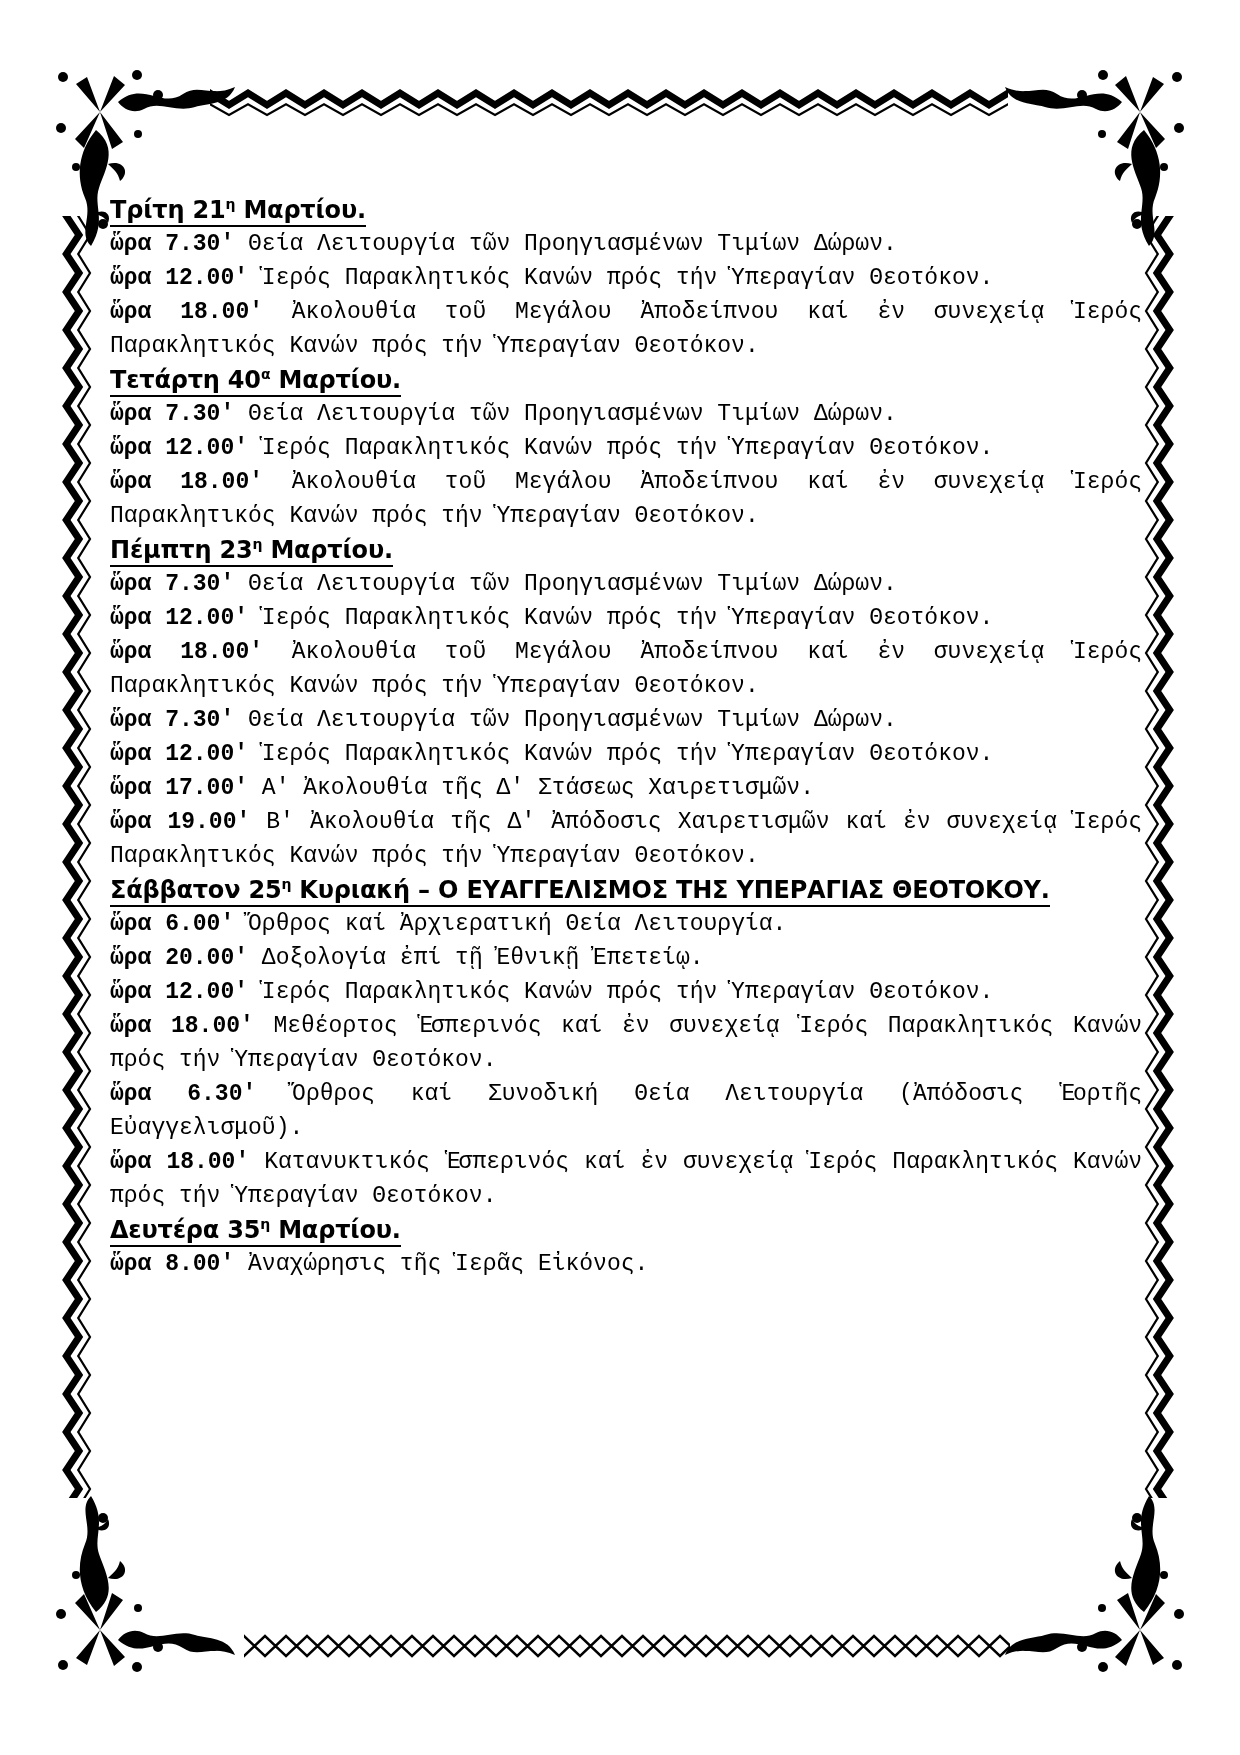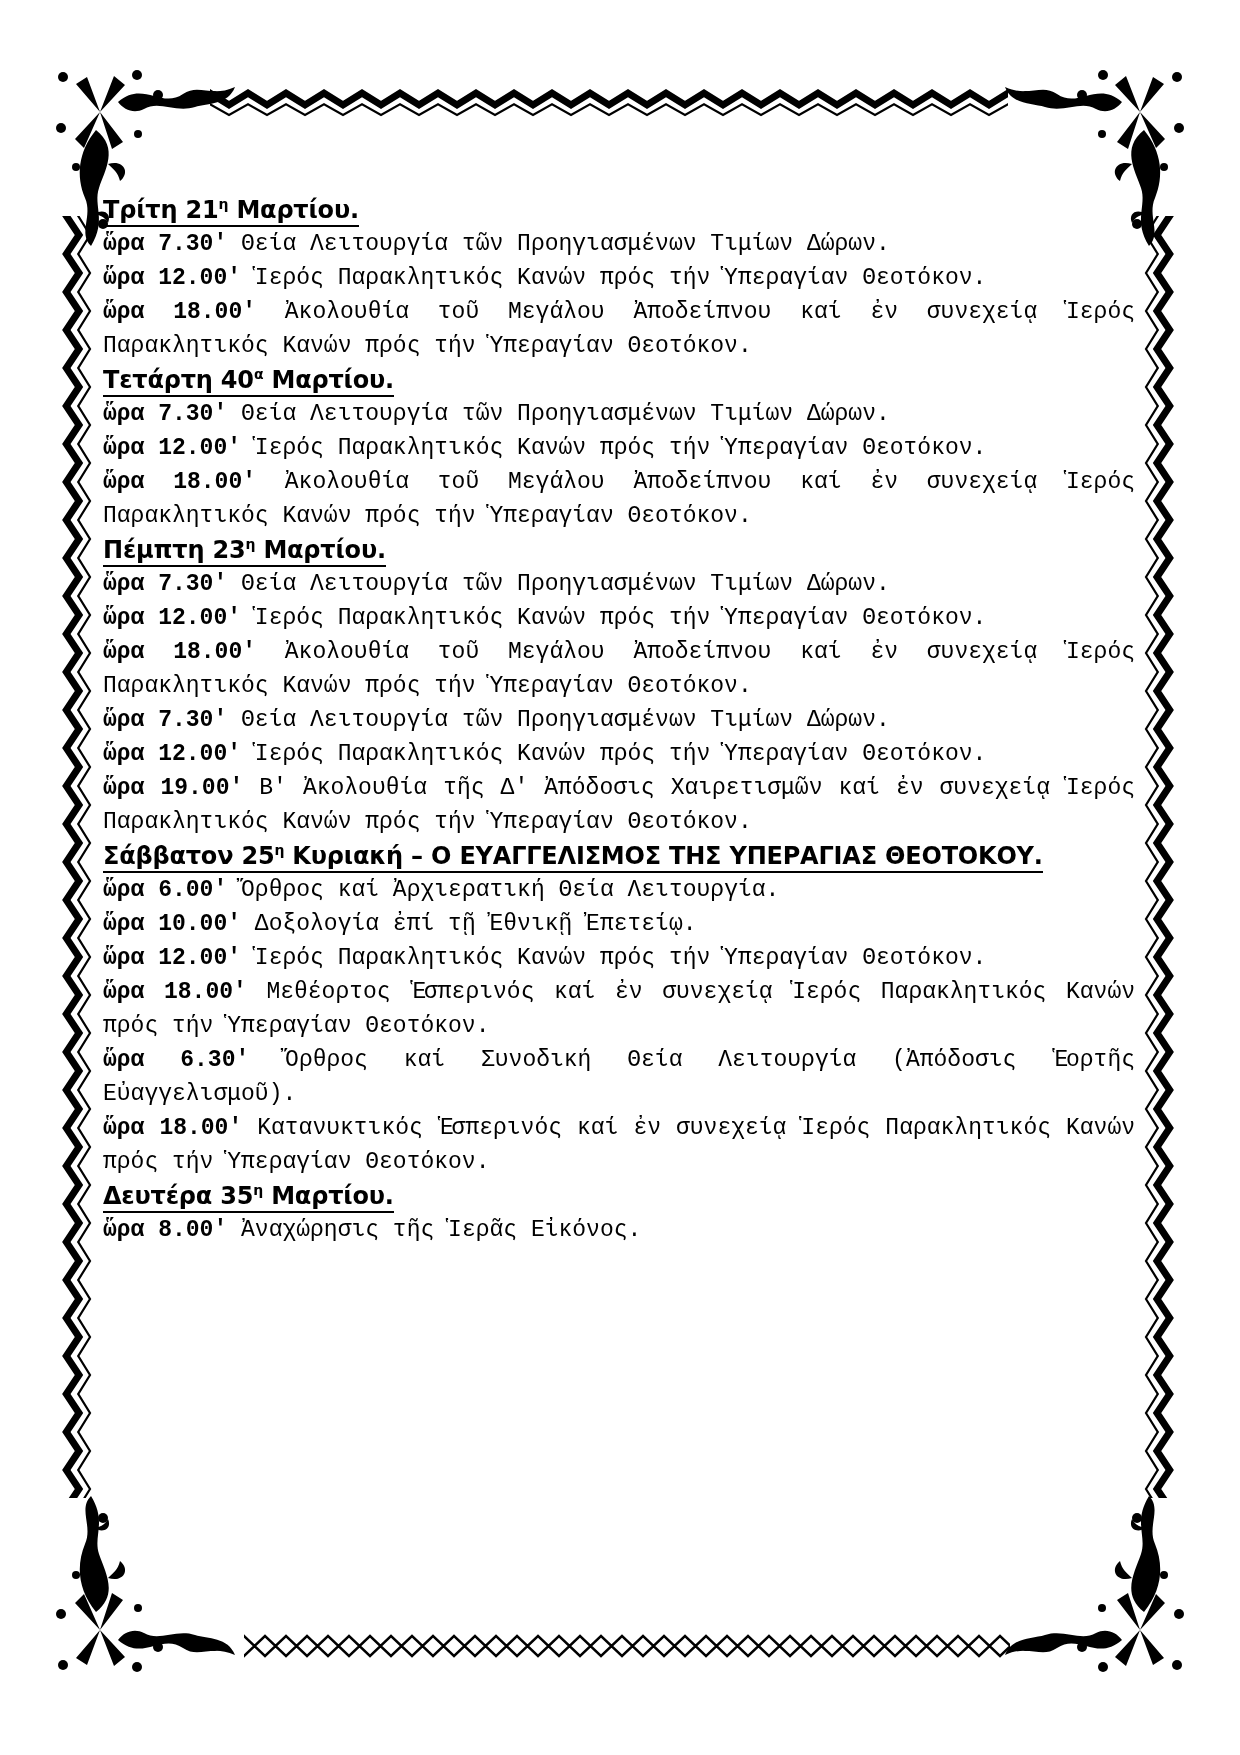--- a/index.html
+++ b/index.html
@@ -17,21 +17,21 @@
   .corner.tr { left:1002px; top:64px;  transform:scaleX(-1); }
   .corner.bl { left:48px;  top:1488px; transform:scaleY(-1); }
   .corner.br { left:1002px; top:1488px; transform:scale(-1,-1); }
   .border-top    { left:210px; top:86px;  width:798px; height:32px; }
   .border-left   { left:58px;  top:216px; width:40px;  height:1282px; }
   .border-right  { left:1138px;top:216px; width:40px;  height:1282px; transform:scaleX(-1); }
   .border-bottom { left:244px; top:1632px; width:766px; height:30px; }
 
   .content {
     position:absolute;
-    left:103px; top:193px; width:1032px;
+    left:110px; top:193px; width:1032px;
     font-size:23px; line-height:34px;
   }
   .day-section { margin:0; }
   .heading-row { margin:0; }
   .day-heading {
     display:inline;
     margin:0;
     font-size:24px; font-weight:700;
     border-bottom:2.5px solid #000;
     padding-bottom:1px;
@@ -148,32 +148,33 @@
 
   <div class="entry"><span class="time">ὥρα 18.00′</span> <span class="desc">Ἀκολουθία τοῦ Μεγάλου Ἀποδείπνου καί ἐν συνεχείᾳ Ἱερός Παρακλητικός Κανών πρός τήν Ὑπεραγίαν Θεοτόκον.</span></div>
 </section>
 
   <section class="day-section">
 
   <div class="entry"><span class="time">ὥρα 7.30′</span> <span class="desc">Θεία Λειτουργία τῶν Προηγιασμένων Τιμίων Δώρων.</span></div>
 
   <div class="entry"><span class="time">ὥρα 12.00′</span> <span class="desc">Ἱερός Παρακλητικός Κανών πρός τήν Ὑπεραγίαν Θεοτόκον.</span></div>
 
+  <div class="entry"><span class="time">ὥρα 17.00′</span> <span class="desc">Α′ Ἀκολουθία τῆς Δ′ Στάσεως Χαιρετισμῶν.</span></div>
 
   <div class="entry"><span class="time">ὥρα 19.00′</span> <span class="desc">Β′ Ἀκολουθία τῆς Δ′ Ἀπόδοσις Χαιρετισμῶν καί ἐν συνεχείᾳ Ἱερός Παρακλητικός Κανών πρός τήν Ὑπεραγίαν Θεοτόκον.</span></div>
 </section>
 
   <section class="day-section">
     <div class="heading-row">
       <h2 class="day-heading"><span class="h-pre">Σάββατον 25</span><sup class="h-sup">η</sup><span class="h-post"> Κυριακή – Ο ΕΥΑΓΓΕΛΙΣΜΟΣ ΤΗΣ ΥΠΕΡΑΓΙΑΣ ΘΕΟΤΟΚΟΥ.</span></h2>
     </div>
 
   <div class="entry"><span class="time">ὥρα 6.00′</span> <span class="desc">Ὄρθρος καί Ἀρχιερατική Θεία Λειτουργία.</span></div>
 
-  <div class="entry"><span class="time">ὥρα 10.00′</span> <span class="desc">Δοξολογία ἐπί τῇ Ἐθνικῇ Ἐπετείῳ.</span></div>
+  <div class="entry"><span class="time">ὥρα 20.00′</span> <span class="desc">Δοξολογία ἐπί τῇ Ἐθνικῇ Ἐπετείῳ.</span></div>
 
   <div class="entry"><span class="time">ὥρα 12.00′</span> <span class="desc">Ἱερός Παρακλητικός Κανών πρός τήν Ὑπεραγίαν Θεοτόκον.</span></div>
 
   <div class="entry"><span class="time">ὥρα 18.00′</span> <span class="desc">Μεθέορτος Ἑσπερινός καί ἐν συνεχείᾳ Ἱερός Παρακλητικός Κανών πρός τήν Ὑπεραγίαν Θεοτόκον.</span></div>
 </section>
 
   <section class="day-section">
 
   <div class="entry"><span class="time">ὥρα 6.30′</span> <span class="desc">Ὄρθρος καί Συνοδική Θεία Λειτουργία (Ἀπόδοσις Ἑορτῆς Εὐαγγελισμοῦ).</span></div>
 

